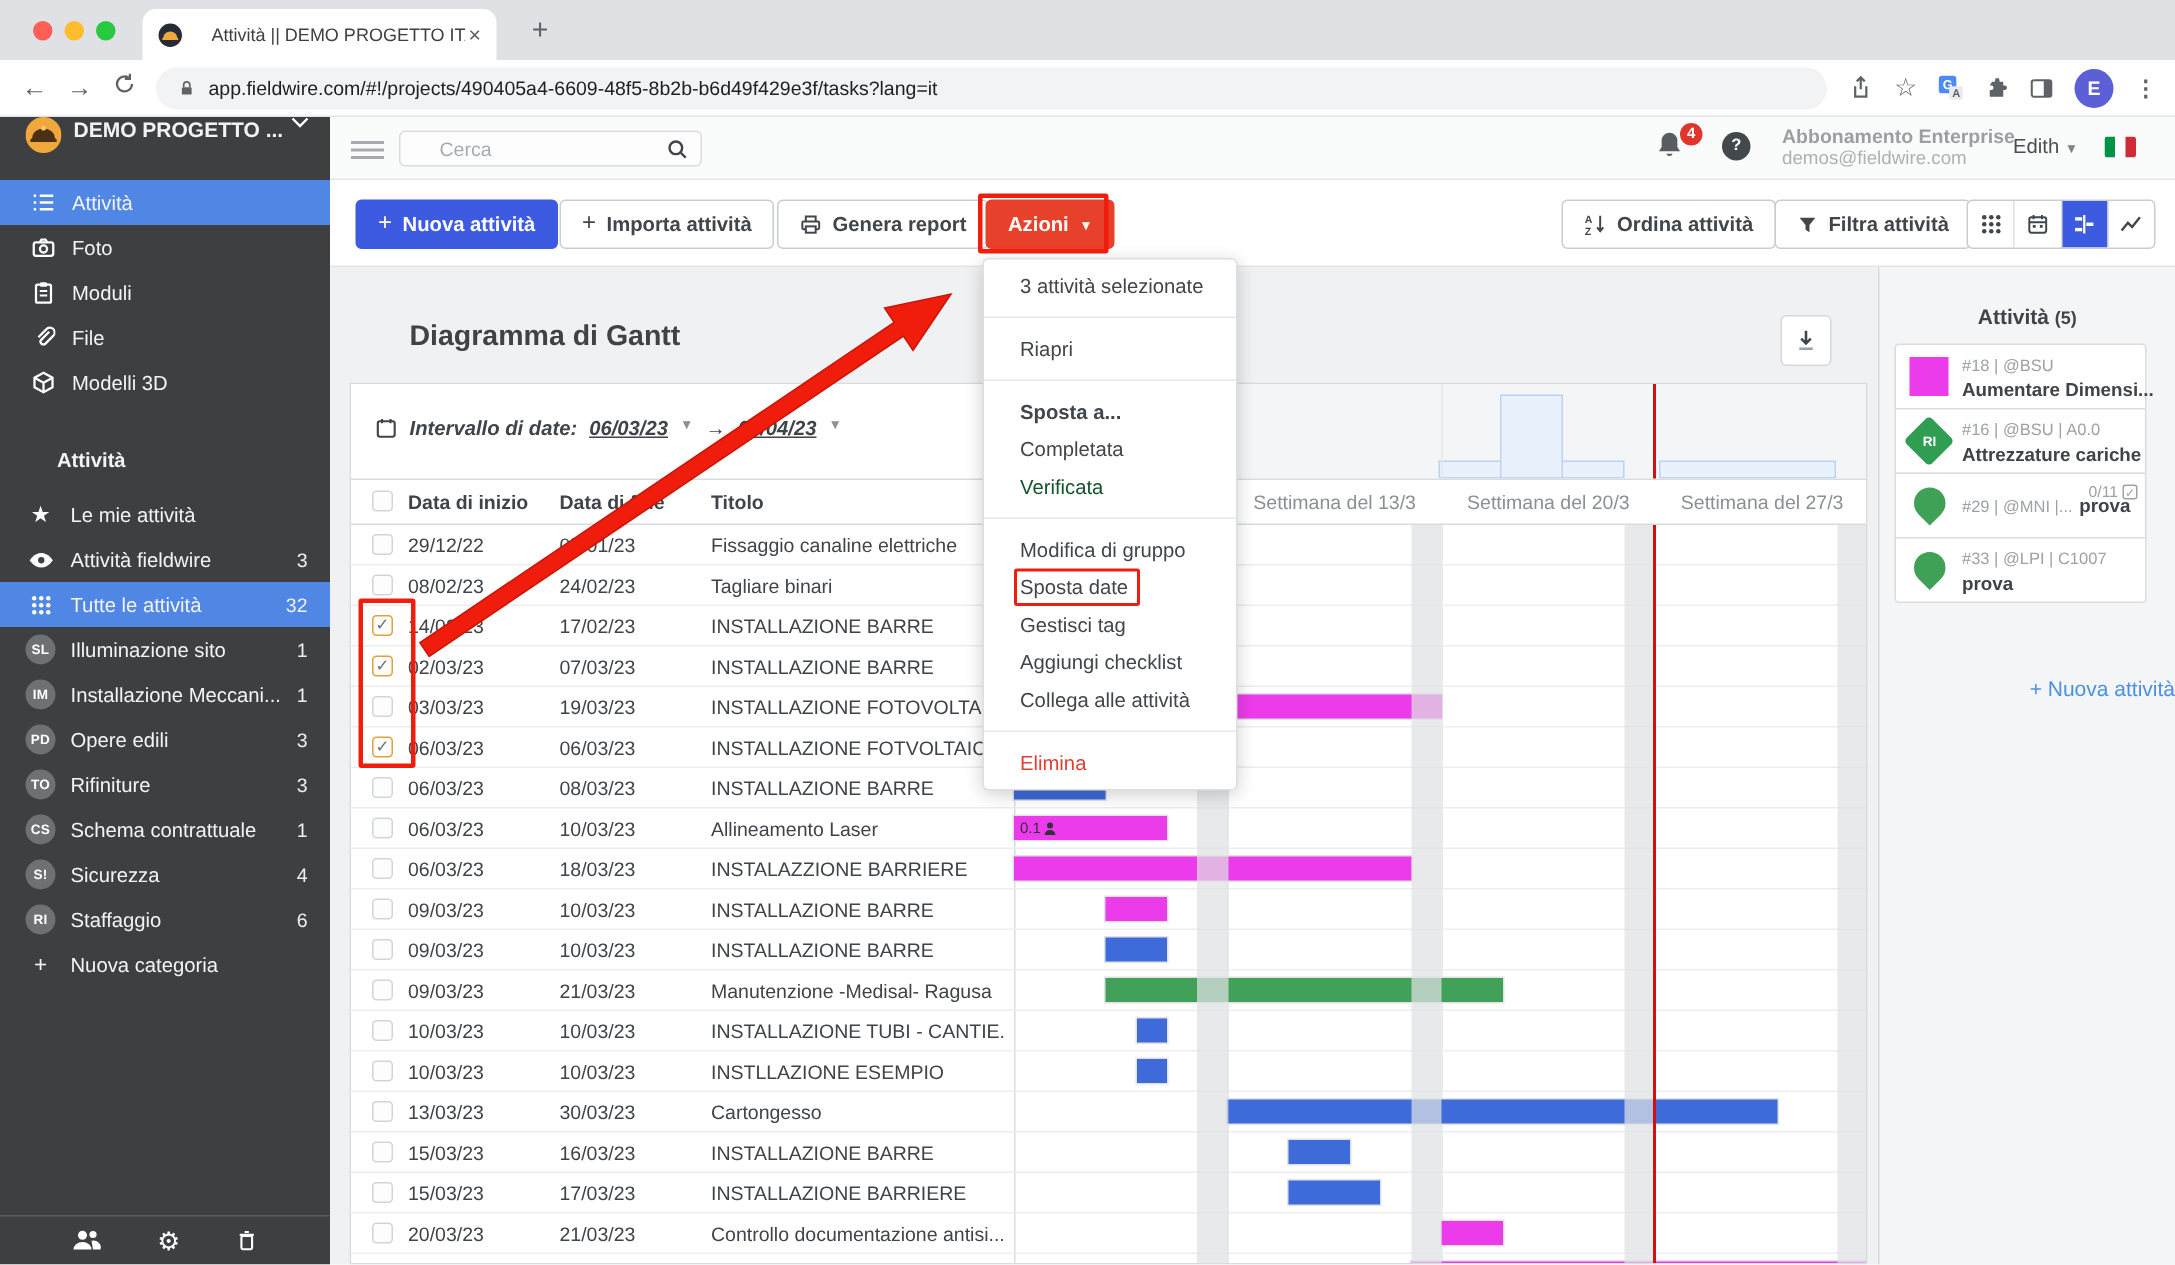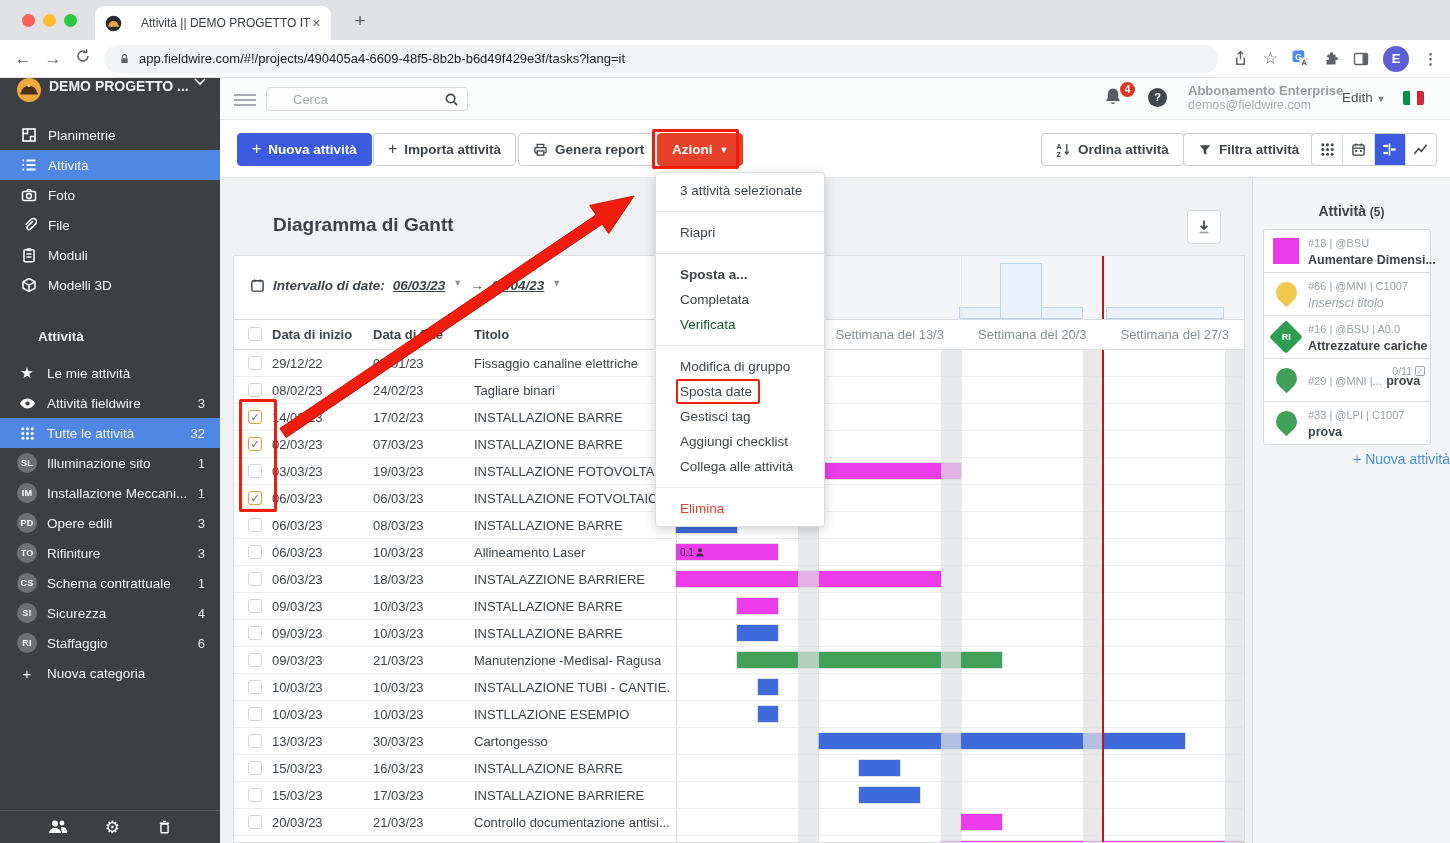--- a/index.html
+++ b/index.html
@@ -200,29 +200,20 @@
           <circle cx="12" cy="12" r="12" fill="#F0A73B"></circle>
           <path d="M4.5 14a7.5 6.3 0 0 1 15 0l1.3 1v1.6h-17.6v-1.6z" fill="#4A3014"></path>
           <rect x="10.5" y="6" width="3" height="3" rx="1" fill="#F0C96B"></rect>
         </svg>
       <span class="proj-name">DEMO PROGETTO ...</span>
       <svg width="12" height="8" viewBox="0 0 12 8">
           <path d="M1 1l5 5 5-5" stroke="#fff" stroke-width="1.6" fill="none"></path>
         </svg>
     </div>
     <nav id="side-nav">
-        <div class="nav-item">
-          <span class="nicon">
-            <svg width="16" height="16" viewBox="0 0 16 16">
-              <rect x="2" y="2" width="12" height="12" stroke="#fff" stroke-width="1.6" fill="none"></rect>
-              <path d="M2 6.5h4.5V2M9.5 14V9.5H14" stroke="#fff" stroke-width="1.6" fill="none"></path>
-            </svg>
-          </span>
-          <span class="nlabel">Planimetrie</span>
-        </div>
         <div class="nav-item selected">
           <span class="nicon">
             <svg width="16" height="16" viewBox="0 0 16 16">
               <g stroke="#fff" stroke-width="1.8">
                 <path d="M5.5 3.5h9M5.5 8h9M5.5 12.5h9M1.5 3.5h1.6M1.5 8h1.6M1.5 12.5h1.6"></path>
               </g>
             </svg>
           </span>
           <span class="nlabel">Attività</span>
         </div>
@@ -232,34 +223,34 @@
               <rect x="1.5" y="4.5" width="13" height="9" rx="1.5" stroke="#fff" stroke-width="1.5" fill="none"></rect>
               <circle cx="8" cy="9" r="2.4" stroke="#fff" stroke-width="1.5" fill="none"></circle>
               <path d="M5.5 4.5L6.6 2.8h2.8l1.1 1.7" stroke="#fff" stroke-width="1.5" fill="none"></path>
             </svg>
           </span>
           <span class="nlabel">Foto</span>
         </div>
         <div class="nav-item">
           <span class="nicon">
             <svg width="16" height="16" viewBox="0 0 16 16">
-              <path d="M11.8 4.2l-5.2 5.2a1.9 1.9 0 1 0 2.7 2.7l5-5a3.2 3.2 0 1 0-4.5-4.5L4.6 7.8" stroke="#fff" stroke-width="1.5" fill="none"></path>
-            </svg>
-          </span>
-          <span class="nlabel">File</span>
-        </div>
-        <div class="nav-item">
-          <span class="nicon">
-            <svg width="16" height="16" viewBox="0 0 16 16">
               <rect x="3" y="2.8" width="10" height="12" rx="1" stroke="#fff" stroke-width="1.5" fill="none"></rect>
               <rect x="5.5" y="1.2" width="5" height="3" rx="1" fill="#fff"></rect>
               <path d="M5.5 7h5M5.5 10h5" stroke="#fff" stroke-width="1.3"></path>
             </svg>
           </span>
           <span class="nlabel">Moduli</span>
+        </div>
+        <div class="nav-item">
+          <span class="nicon">
+            <svg width="16" height="16" viewBox="0 0 16 16">
+              <path d="M11.8 4.2l-5.2 5.2a1.9 1.9 0 1 0 2.7 2.7l5-5a3.2 3.2 0 1 0-4.5-4.5L4.6 7.8" stroke="#fff" stroke-width="1.5" fill="none"></path>
+            </svg>
+          </span>
+          <span class="nlabel">File</span>
         </div>
         <div class="nav-item">
           <span class="nicon">
             <svg width="16" height="16" viewBox="0 0 16 16">
               <path d="M8 1.5L14 4.8v6.4L8 14.5 2 11.2V4.8z" stroke="#fff" stroke-width="1.5" fill="none"></path>
               <path d="M2 4.8l6 3.3 6-3.3M8 8.1v6.4" stroke="#fff" stroke-width="1.5" fill="none"></path>
             </svg>
           </span>
           <span class="nlabel">Modelli 3D</span>
         </div>
@@ -665,29 +656,20 @@
     <span class="cicon">
             <span class="sq-magenta"></span>
           </span>
     <span class="ctext">
       <span class="cmeta">#18 | @BSU</span>
       <span class="ctitle">Aumentare Dimensi...</span>
     </span>
   </div>
         <div class="card">
     <span class="cicon">
-            <span class="pin yellow"></span>
-          </span>
-    <span class="ctext">
-      <span class="cmeta">#66 | @MNI | C1007</span>
-      <span class="ctitle placeholder">Inserisci titolo</span>
-    </span>
-  </div>
-        <div class="card">
-    <span class="cicon">
             <span class="diamond">
               <span>RI</span>
             </span>
           </span>
     <span class="ctext">
       <span class="cmeta">#16 | @BSU | A0.0</span>
       <span class="ctitle">Attrezzature cariche</span>
     </span>
   </div>
         <div class="card">

